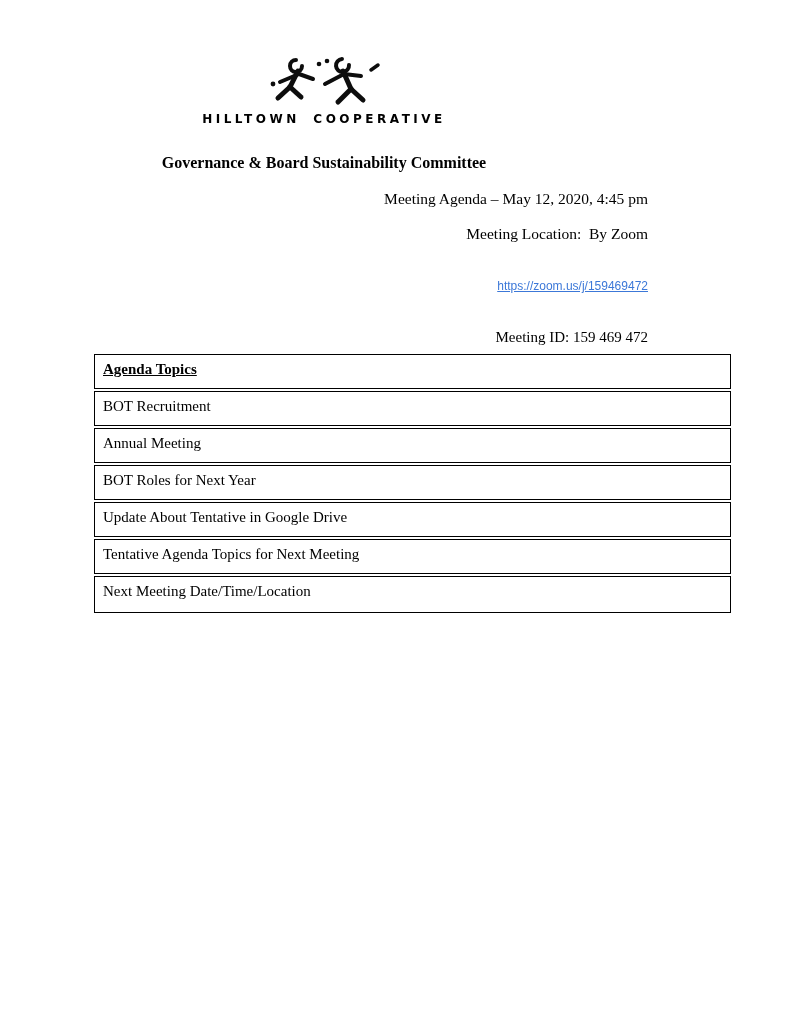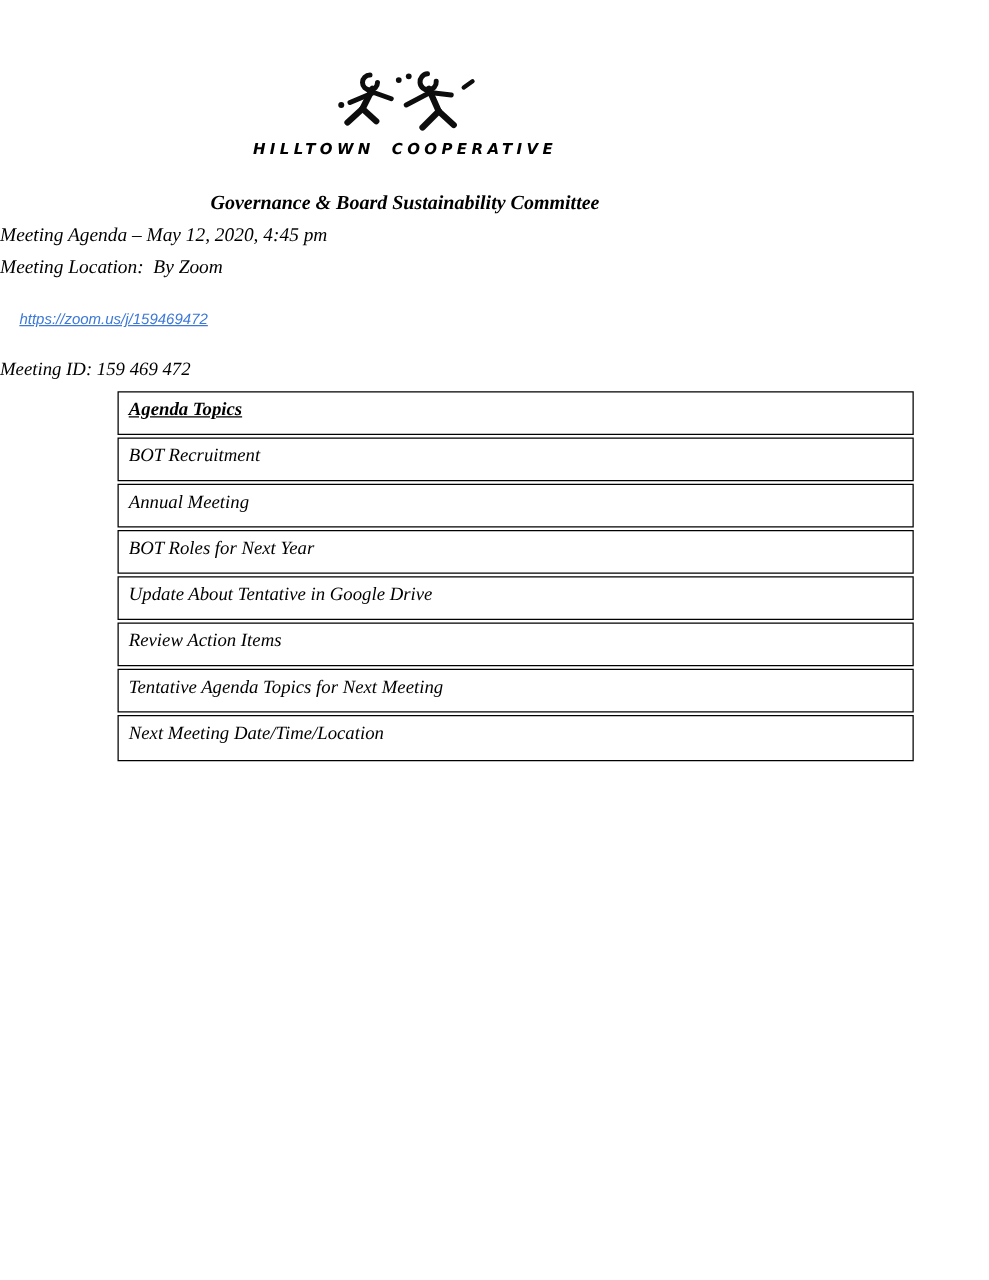--- a/index.html
+++ b/index.html
@@ -10,21 +10,20 @@
     position: relative;
     font-family: "Liberation Serif", serif;
     color: #000000;
     overflow: hidden;
   }
   .page {
     width: 648px;
     height: 1024px;
     background: #ffffff;
     padding-top: 52px;
-    font-style: italic;
   }
   
   .logo {
     text-align: center;
     margin-bottom: 22px;
   }
   .logo-figures {
     display: block;
     margin: 0 auto 4px auto;
   }
@@ -46,23 +45,23 @@
   }
   
   .title {
     text-align: center;
     font-weight: bold;
     font-size: 16px;
     margin-top: 28px;
     white-space: pre-wrap;
   }
   .line {
-    text-align: left;
+    text-align: right;
     font-size: 15.5px;
-    margin-top: 9px;
+    margin-top: 19px;
     line-height: 16px;
     white-space: pre-wrap;
   }
   .zoom-link {
     font-family: "Liberation Sans", sans-serif;
     font-size: 12px;
     color: #3C78D8;
     text-decoration: underline;
     cursor: pointer;
   }
@@ -127,18 +126,17 @@
     <a class="zoom-link" href="#">https://zoom.us/j/159469472</a>
   </div>
   <div class="line meeting-id">Meeting ID: 159 469 472</div>
 
   <div class="agenda-table">
     <div class="agenda-row header-row">Agenda Topics</div>
     <div class="agenda-row">BOT Recruitment</div>
     <div class="agenda-row">Annual Meeting</div>
     <div class="agenda-row">BOT Roles for Next Year</div>
     <div class="agenda-row">Update About Tentative in Google Drive</div>
-    <div class="agenda-row">Review Action Items</div>
     <div class="agenda-row">Tentative Agenda Topics for Next Meeting</div>
     <div class="agenda-row last-row">Next Meeting Date/Time/Location</div>
   </div>
 
 </div>
 
 </body></html>

